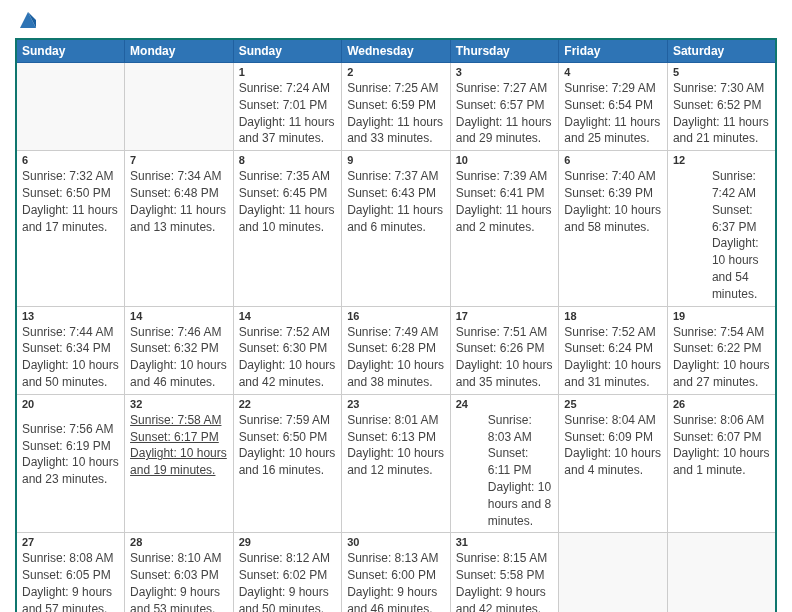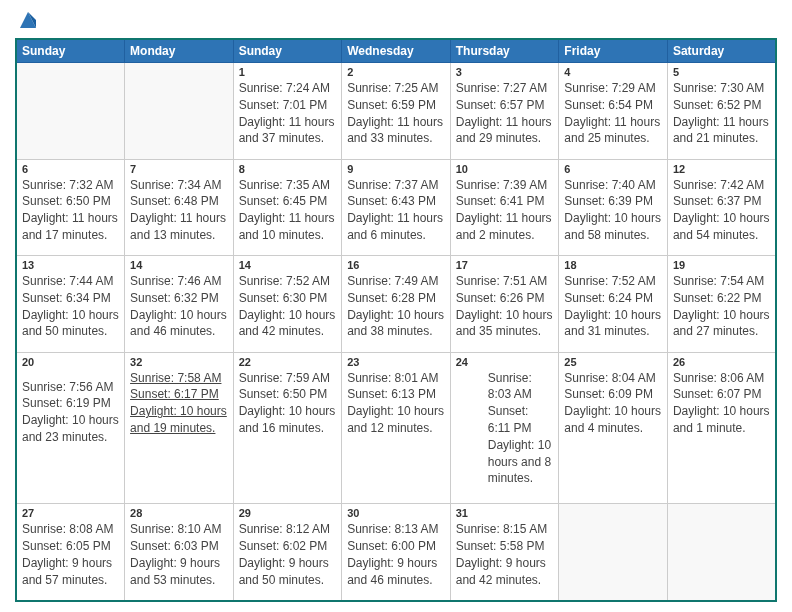--- a/index.html
+++ b/index.html
@@ -190,21 +190,21 @@
 Daylight: 11 hours and 2 minutes.</div>
           </td>
           <td>
             <span class="day-num">6</span>
             <div class="day-info" style="white-space: pre-line;">Sunrise: 7:40 AM
 Sunset: 6:39 PM
 Daylight: 10 hours and 58 minutes.</div>
           </td>
           <td>
             <span class="day-num">12</span>
-            <div class="day-info" style="white-space: pre-line;">Sunrise: 7:42 AM
+            <div class="day-info" style="white-space: pre-line; margin-left: 39px;">Sunrise: 7:42 AM
 Sunset: 6:37 PM
 Daylight: 10 hours and 54 minutes.</div>
           </td>
         </tr>
         <tr>
           <td>
             <span class="day-num">13</span>
             <div class="day-info" style="white-space: pre-line;">Sunrise: 7:44 AM
 Sunset: 6:34 PM
 Daylight: 10 hours and 50 minutes.</div>

